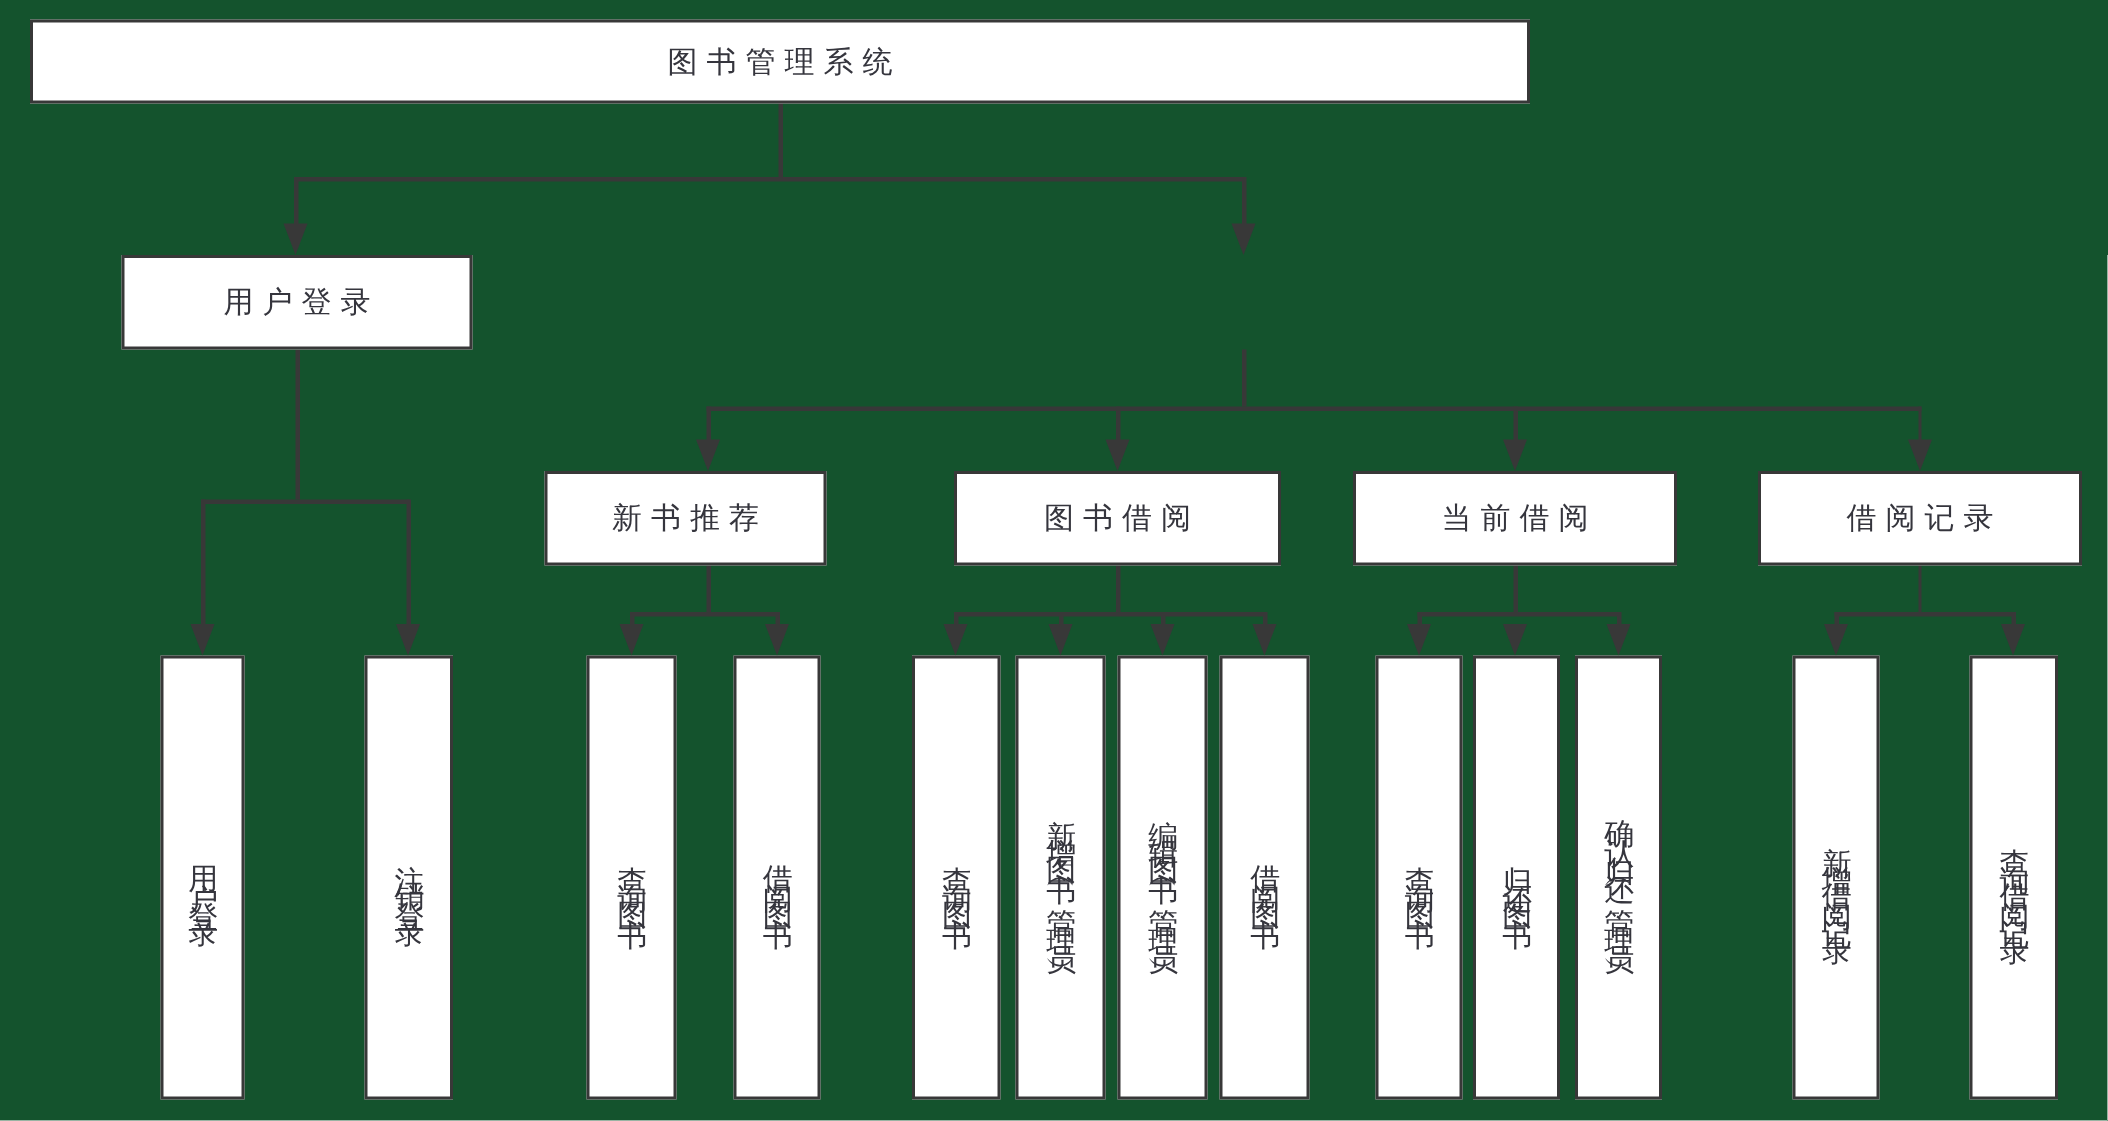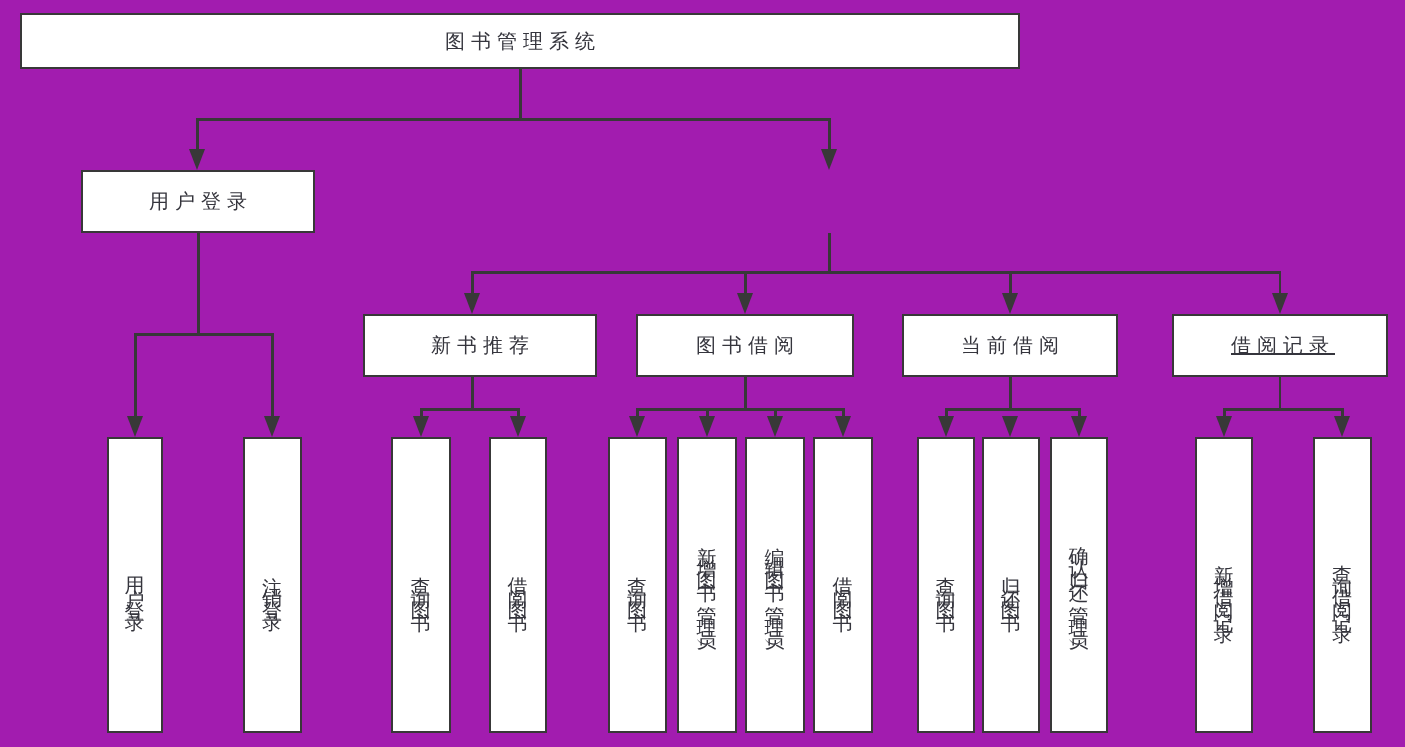--- a/index.html
+++ b/index.html
@@ -1,20 +1,20 @@
 <!DOCTYPE html>
 <html><head>
 <meta charset="utf-8">
 <style>
   html, body { margin: 0; padding: 0; background: #ffffff; }
   #canvas {
     position: relative;
     width: 1405px;
     height: 747px;
-    background: #a21caf;
+    background: #14532d;
     overflow: hidden;
     font-family: "Liberation Sans", "DejaVu Sans", sans-serif;
   }
   .node {
     position: absolute;
     background: #ffffff;
     border: 2.5px solid #383838;
     box-sizing: border-box;
     display: flex;
     align-items: center;
@@ -78,24 +78,24 @@
   <div class="hline" style="left:471px; top:271px; width:810px;"></div>
   <div class="vline" style="left:471px; top:271px; height:27px;"></div>
   <div class="vline" style="left:744px; top:271px; height:27px;"></div>
   <div class="vline" style="left:1009px; top:271px; height:27px;"></div>
   <div class="vline" style="left:1278.5px; top:271px; height:27px;"></div>
   <div class="arrow" style="left:464px; top:293px;"></div>
   <div class="arrow" style="left:737px; top:293px;"></div>
   <div class="arrow" style="left:1002px; top:293px;"></div>
   <div class="arrow" style="left:1272px; top:293px;"></div>
 
-  <div class="node h" style="left:363px; top:314px; width:234px; height:63px;text-align:center;">新书推荐</div>
+  <div class="node h" style="left:363px; top:314px; width:188px; height:63px;text-align:center;">新书推荐</div>
   <div class="node h" style="left:902px; top:314px; width:216px; height:63px;">当前借阅</div>
   <div class="node h" style="left:636px; top:314px; width:218px; height:63px;">图书借阅</div>
-  <div class="node h" style="left:1172px; top:314px; width:216px; height:63px;text-decoration:underline;">借阅记录</div>
+  <div class="node h" style="left:1172px; top:314px; width:216px; height:63px;">借阅记录</div>
 
   <div class="vline" style="left:471px; top:377px; height:31px;"></div>
   <div class="hline" style="left:420px; top:408px; width:99px;"></div>
   <div class="vline" style="left:420px; top:408px; height:14px;"></div>
   <div class="vline" style="left:517px; top:408px; height:14px;"></div>
   <div class="arrow" style="left:413px; top:416px;"></div>
   <div class="arrow" style="left:510px; top:416px;"></div>
 
   <div class="vline" style="left:744px; top:377px; height:31px;"></div>
   <div class="hline" style="left:636px; top:408px; width:208px;"></div>

